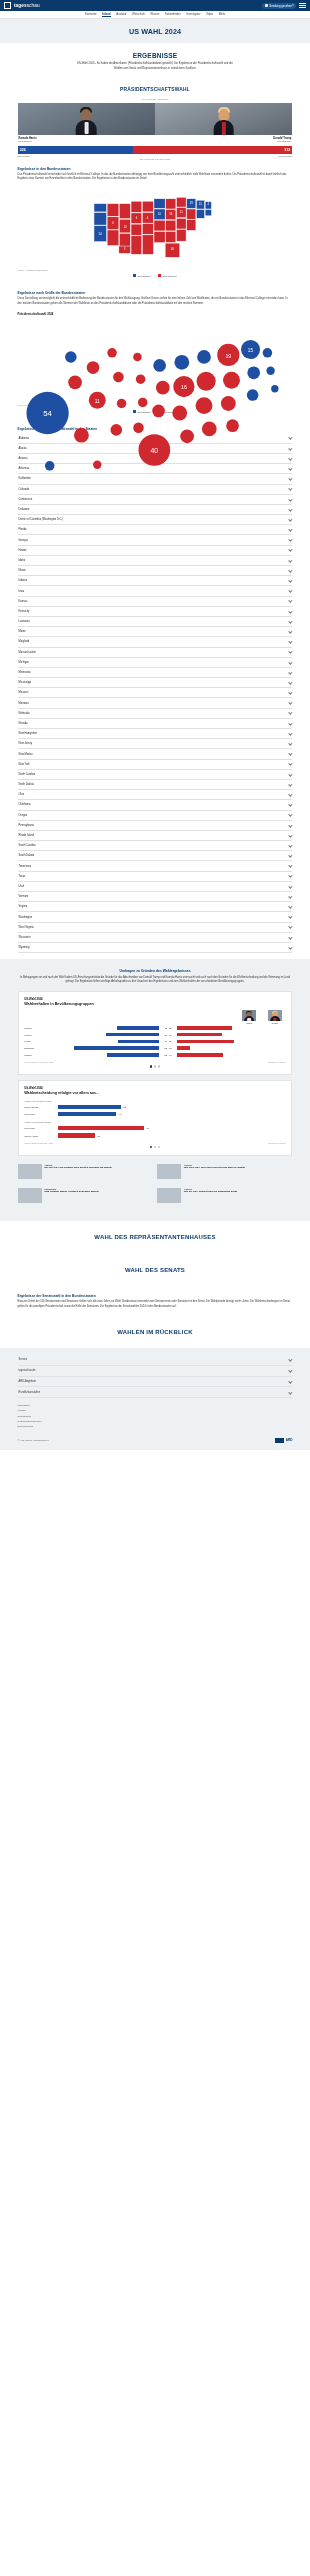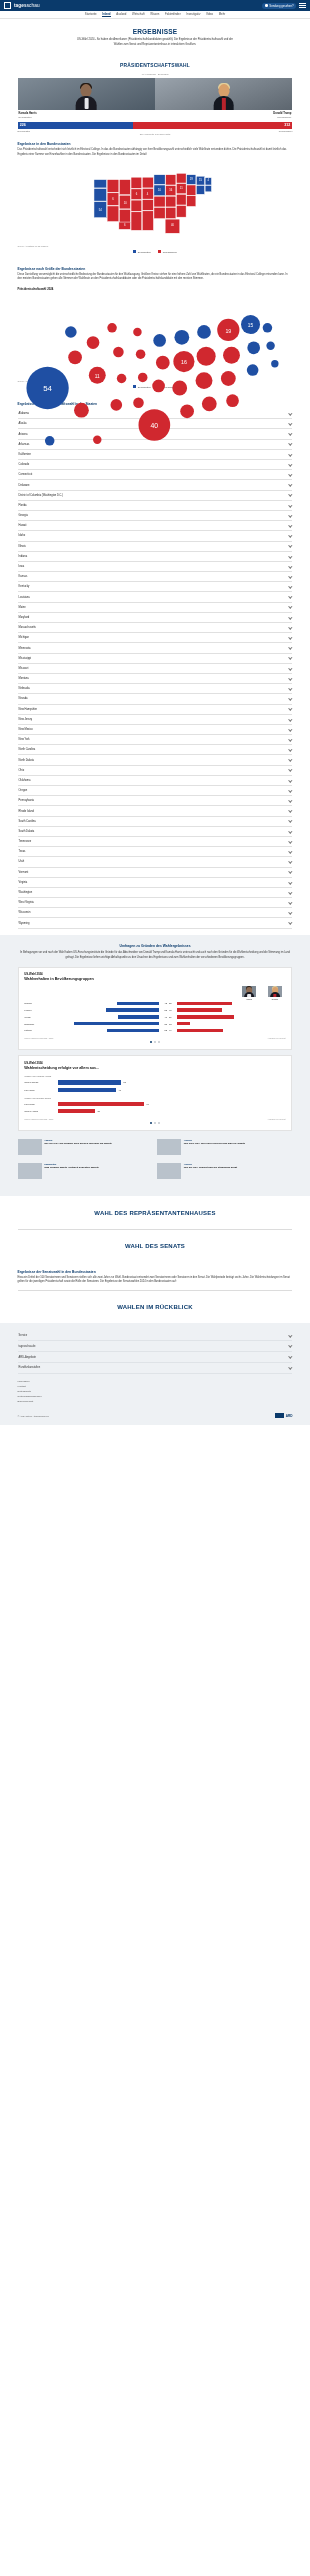--- a/index.html
+++ b/index.html
@@ -205,20 +205,23 @@
     <span class="it active">Inland</span>
     <span class="it">Ausland</span>
     <span class="it">Wirtschaft</span>
     <span class="it">Wissen</span>
     <span class="it">Faktenfinder</span>
     <span class="it">Investigativ</span>
     <span class="it">Video</span>
     <span class="it">Mehr</span>
   </div>
 
+  <div class="hero">
+    <h1>US WAHL 2024</h1>
+  </div>
 
   <div class="band">
     <h2 class="section-title">ERGEBNISSE</h2>
     <p class="lead">US-Wahl 2024 - So haben die Amerikaner (Präsidentschaftskandidaten gewählt). Die Ergebnisse der Präsidentschaftswahl und der Wahlen zum Senat und Repräsentantenhaus in interaktiven Grafiken.</p>
   </div>
 
   <div class="band">
     <h2 class="sub-title">PRÄSIDENTSCHAFTSWAHL</h2>
     <div style="text-align:center;font-size:2.3px;color:#888;padding-bottom:3.1px;">WAHLLEUTE - STIMMEN</div>
 

